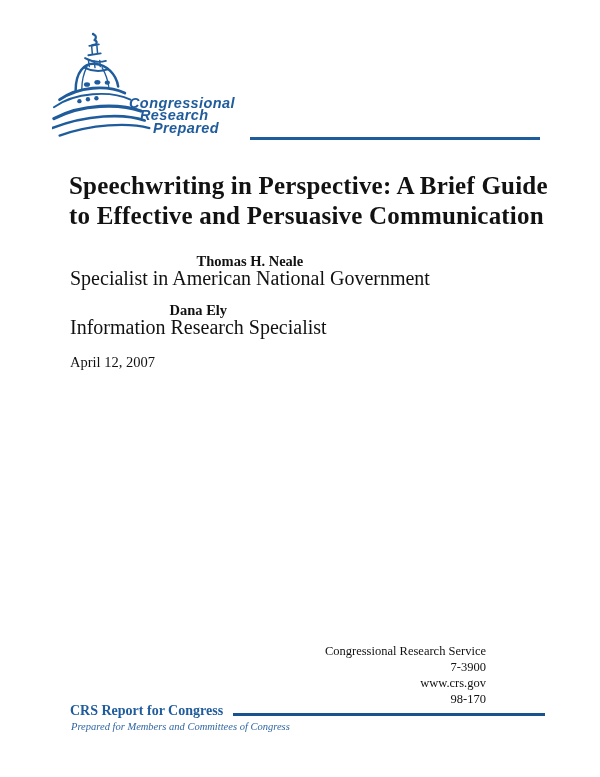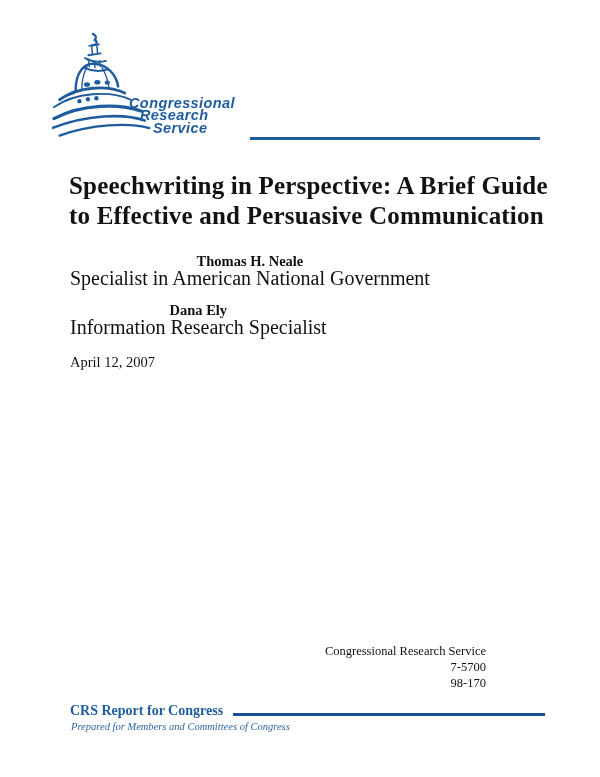--- a/index.html
+++ b/index.html
@@ -135,21 +135,21 @@
     <circle cx="47" cy="70.5" r="2.3" fill="#1f5c9c" stroke="none"></circle>
 
     <path d="M2,92 C32,76 72,76 94,84" stroke-width="3.4"></path>
     <path d="M0,102 C36,88 76,86 98,94" stroke-width="2.8"></path>
     <path d="M8,110 C42,98 80,96 103,102" stroke-width="2.4"></path>
   </svg>
 
   <div class="logo-text">
     <div class="lt1">Congressional</div>
     <div class="lt2">Research</div>
-    <div class="lt3">Service</div>
+    <div class="lt3">Prepared</div>
   </div>
   <div class="top-rule"></div>
 
   <h1 class="report-title">
     <span>Speechwriting in Perspective: A Brief Guide</span><br>
     <span>to Effective and Persuasive Communication</span>
   </h1>
 
   <div class="author-block a1">
     <div class="author-name">Thomas H. Neale</div>
@@ -157,21 +157,22 @@
   </div>
   <div class="author-block a2">
     <div class="author-name">Dana Ely</div>
     <div class="author-role">Information Research Specialist</div>
   </div>
 
   <div class="report-date">April 12, 2007</div>
 
   <div class="contact-block">
     <div class="contact-org">Congressional Research Service</div>
-    <div>7-5700</div>
+    <div>7-3900</div>
+    <div>www.crs.gov</div>
     <div>98-170</div>
   </div>
 
   <div class="crs-banner">CRS Report for Congress</div>
   <div class="bottom-rule"></div>
   <div class="crs-tagline">Prepared for Members and Committees of Congress</div>
 
 </div>
 
 </body></html>

